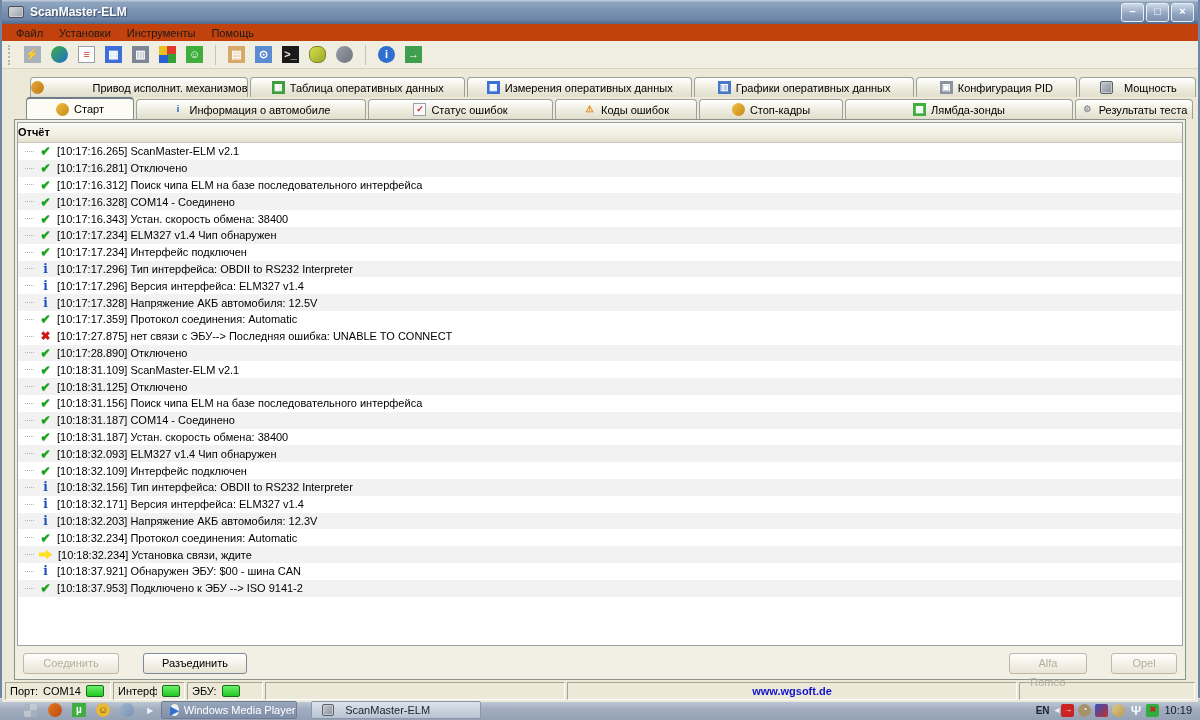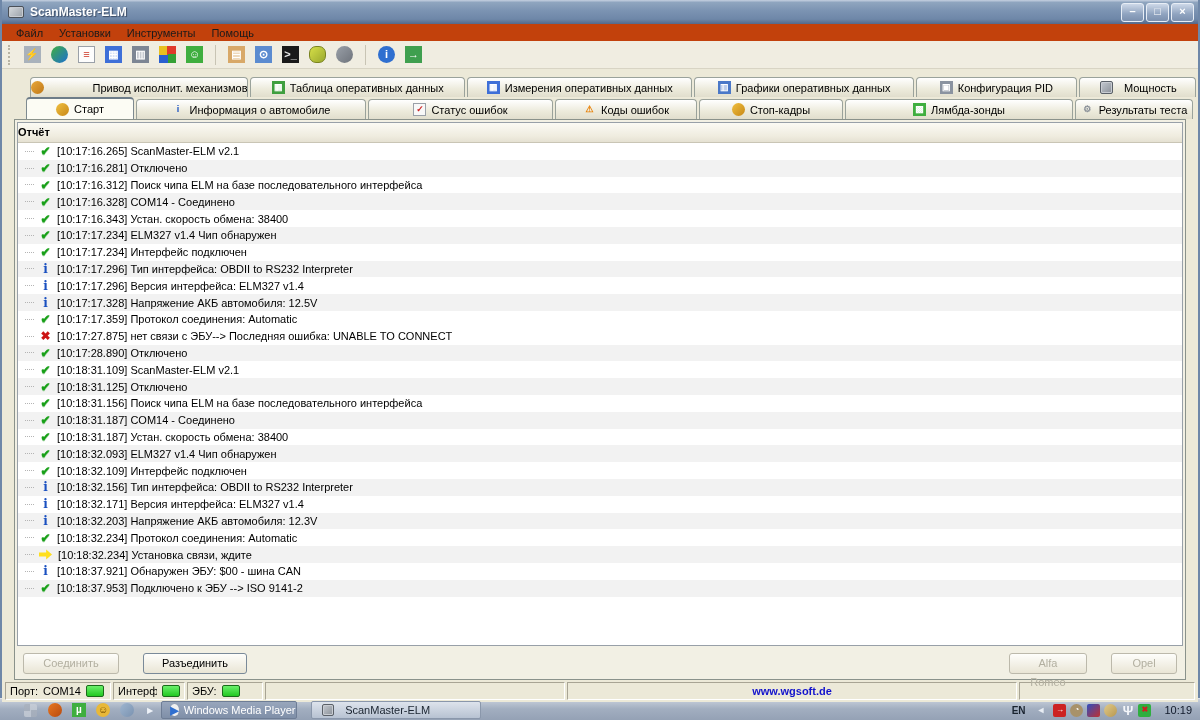--- a/index.html
+++ b/index.html
@@ -77,21 +77,21 @@
   .taskbar{height:22px;display:flex;align-items:center;
     background:linear-gradient(#c8d0dc,#a2aec0 45%,#93a0b4);border-top:1px solid #dfe4ec;padding:0 2px;}
   .winlogo{width:13px;height:13px;margin:0 6px 0 22px;border-radius:2px;opacity:.75;
     background:conic-gradient(#c9cfd8 0 25%,#a8b0bc 0 50%,#c9cfd8 0 75%,#a8b0bc 0);}
   .ql{width:14px;height:14px;margin:0 5px;font-size:10px;}
   .qlarrow{color:#eef2f8;font-size:8px;margin:0 8px;}
   .taskbtn{height:18px;border-radius:2px;display:flex;align-items:center;gap:5px;
     padding:0 8px;margin-right:14px;box-sizing:border-box;white-space:nowrap;}
   .taskbtn.inactive{background:linear-gradient(#98a6bc,#7f8fa8);border:1px solid #6e7d95;color:#fff;width:136px;}
   .taskbtn.active{background:linear-gradient(#dde3ec,#b7c2d2);border:1px solid #8a97ab;color:#1a2430;width:170px;}
-  .tray{margin-left:auto;display:flex;align-items:center;gap:8px;padding-right:6px;}
+  .tray{margin-left:auto;display:flex;align-items:center;gap:0;padding-right:6px;}
   .lang{color:#1a2430;font-size:10px;font-weight:bold;padding:1px 3px;}
   .chev{color:#e8edf4;font-size:9px;}
   .trayicn{width:13px;height:13px;font-size:8px;border-radius:2px;}
   .clock{color:#10192a;font-size:11px;margin-left:5px;}
 </style>
 </head>
 <body>
 
 <div class="app">
   <div class="titlebar">

